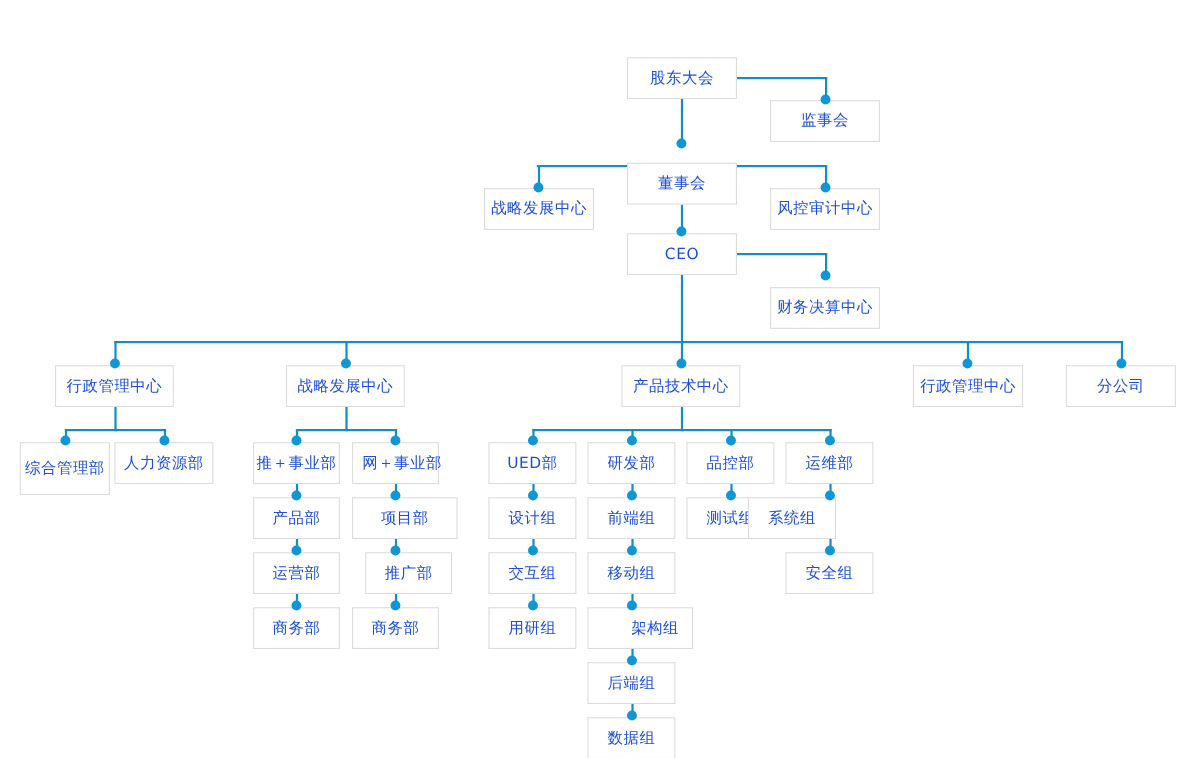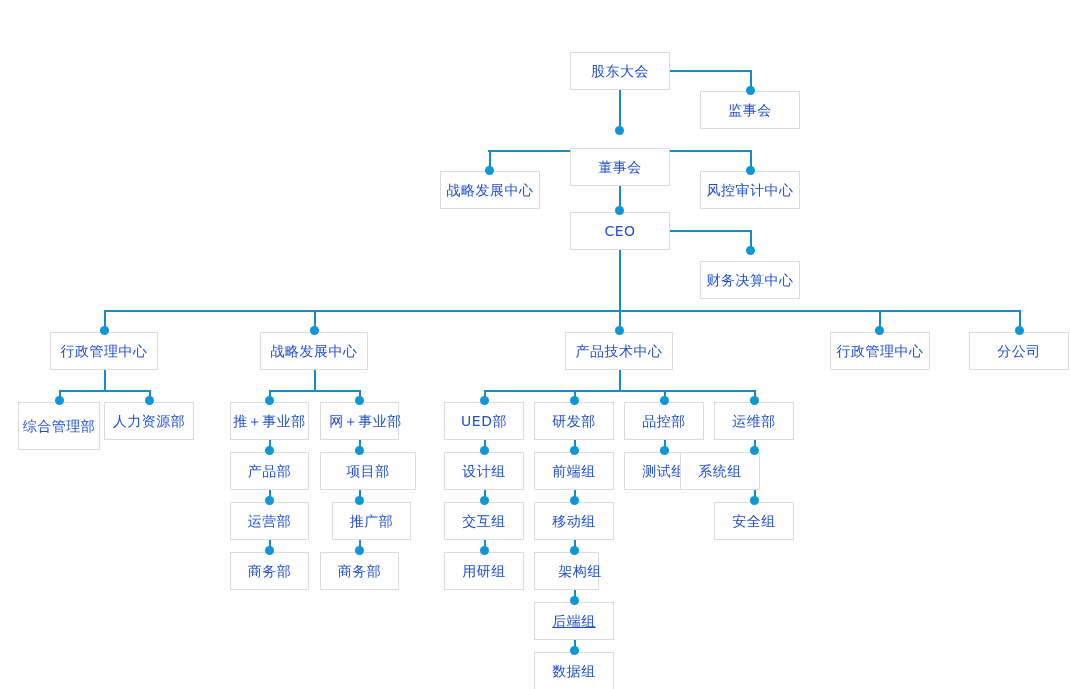--- a/index.html
+++ b/index.html
@@ -188,18 +188,18 @@
   <div class="node" style="left:444px;top:452px;width:80px;height:38px;">设计组</div>
   <div class="node" style="left:534px;top:452px;width:80px;height:38px;">前端组</div>
   <div class="node" style="left:624px;top:452px;width:80px;height:38px;">测试组</div>
   <div class="node" style="left:680px;top:452px;width:80px;height:38px;">系统组</div>
 
   <div class="node" style="left:444px;top:502px;width:80px;height:38px;">交互组</div>
   <div class="node" style="left:534px;top:502px;width:80px;height:38px;">移动组</div>
   <div class="node" style="left:714px;top:502px;width:80px;height:38px;">安全组</div>
 
   <div class="node" style="left:444px;top:552px;width:80px;height:38px;">用研组</div>
-  <div class="node" style="left:534px;top:552px;width:65px;height:38px;padding-left:27px;">架构组</div>
-
-  <div class="node" style="left:534px;top:602px;width:80px;height:38px;text-decoration:underline;">后端组</div>
+  <div class="node" style="left:534px;top:552px;width:96px;height:38px;padding-left:27px;">架构组</div>
+
+  <div class="node" style="left:534px;top:602px;width:80px;height:38px;">后端组</div>
   <div class="node" style="left:534px;top:652px;width:80px;height:38px;">数据组</div>
 
 </div>
 
 </body></html>

